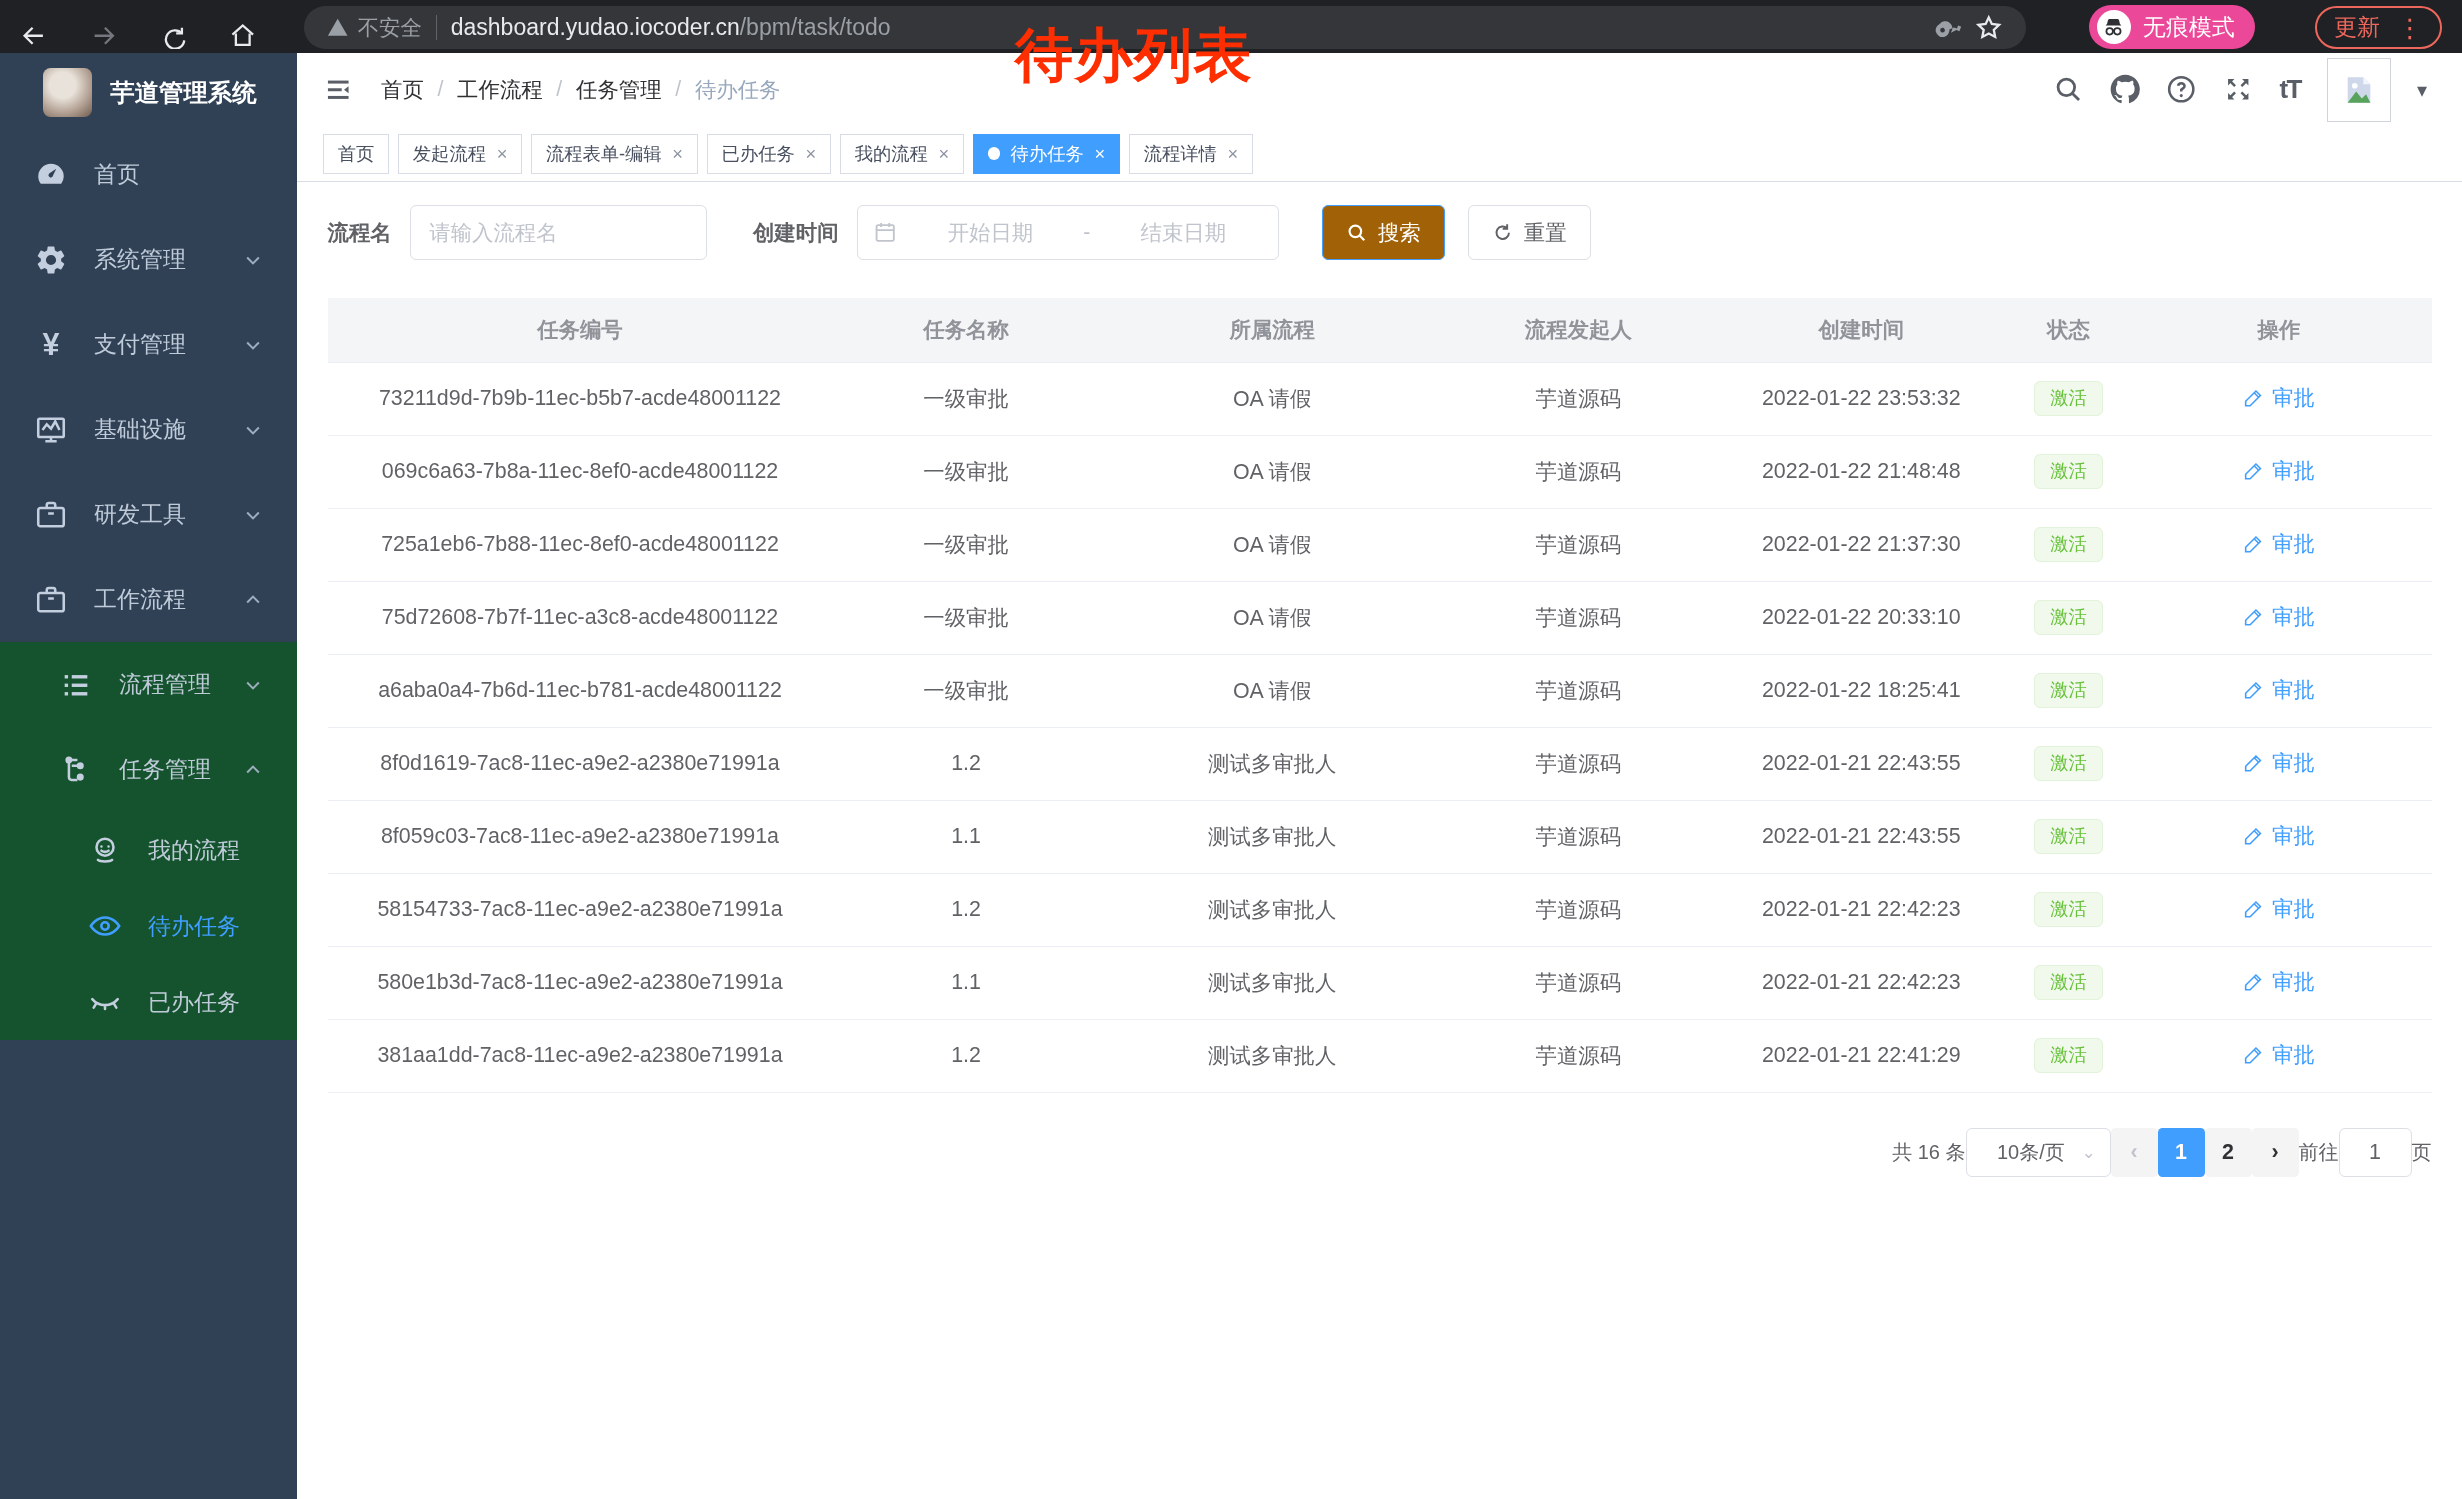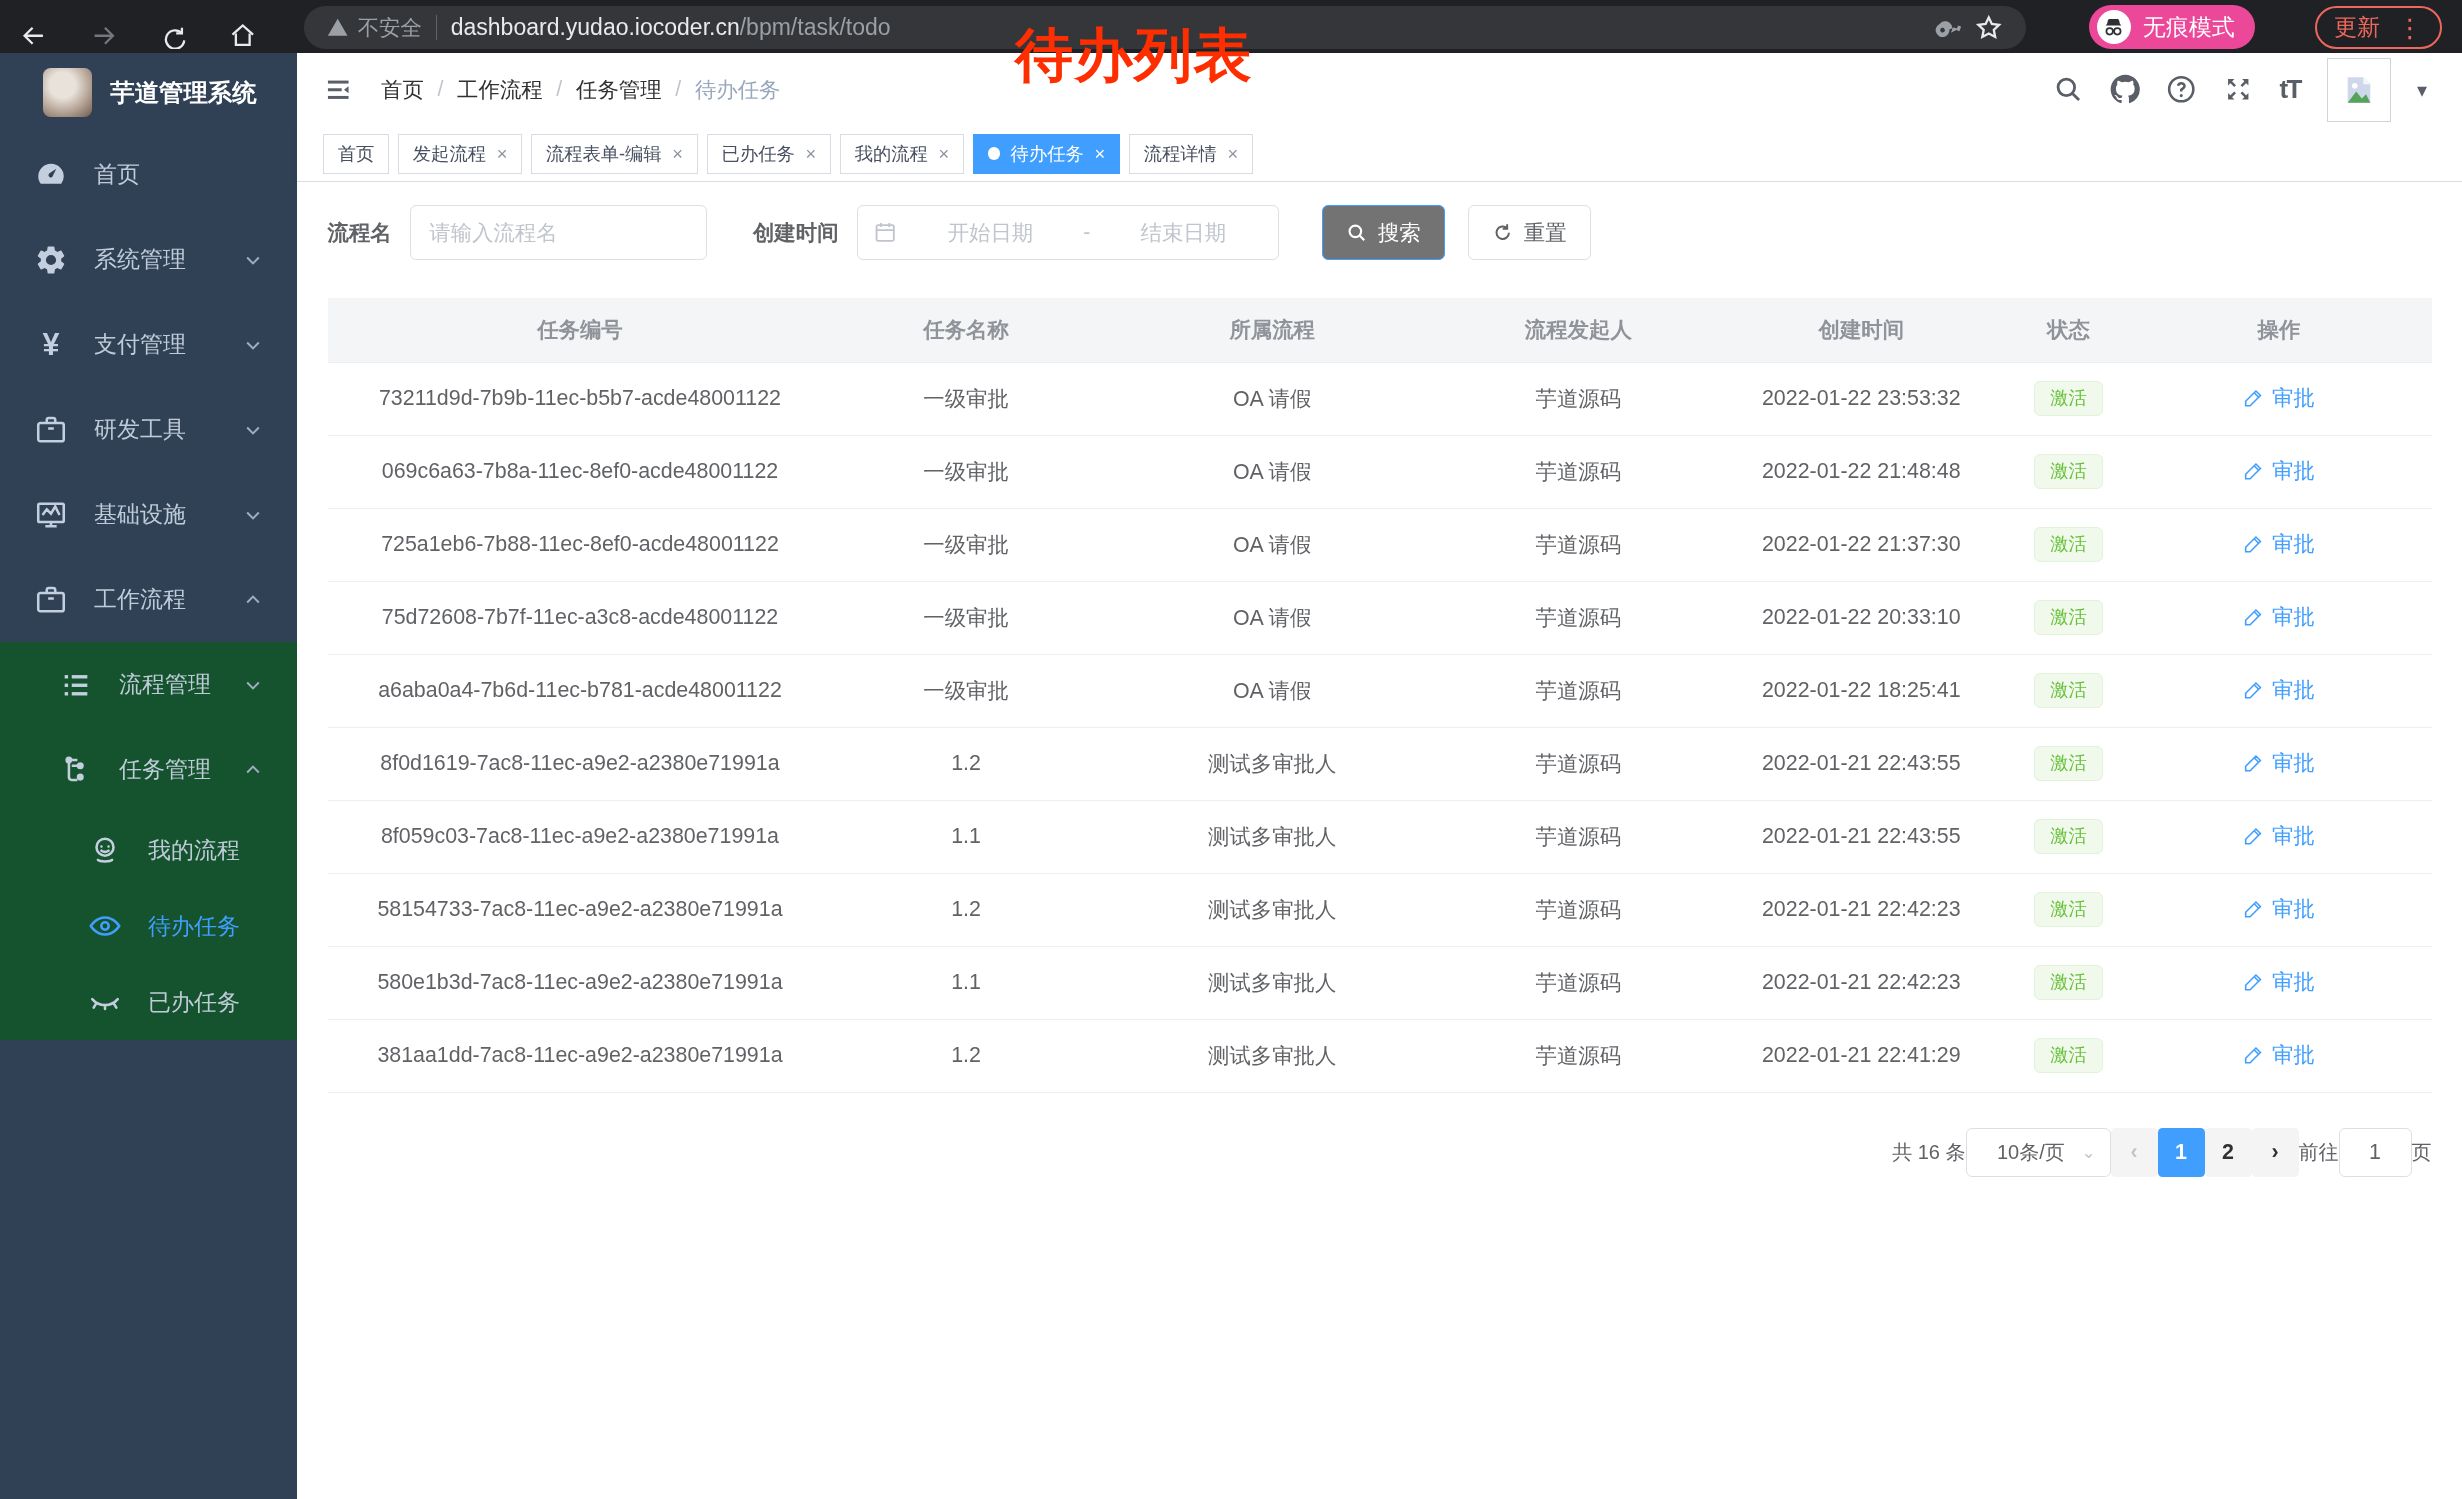--- a/index.html
+++ b/index.html
@@ -67,21 +67,21 @@
   
   .content { flex:1; padding:23px 30.5px 0 30.5px; background:#fff; position:relative; }
   .filters { display:flex; align-items:center; margin-bottom:38px; }
   .f-label { font-size:21.4px; color:#606266; font-weight:bold; margin-right:18.3px; white-space:nowrap; }
   .f-input { width:297px; height:55px; border:1.5px solid #dcdfe6; border-radius:6.1px; display:flex; align-items:center; padding:0 18.3px; color:#c0c4cc; font-size:21.4px; background:#fff; }
   .f-gap { width:46px; }
   .date-box { width:422px; height:55px; border:1.5px solid #dcdfe6; border-radius:6.1px; display:flex; align-items:center; padding:0 15.3px; gap:13.7px; color:#c0c4cc; font-size:21.4px; background:#fff; }
   .date-box .ph { flex:1; text-align:center; }
   .cal-ic { width:24.4px; height:24.4px; color:#c0c4cc; flex:0 0 auto; }
   .btn { height:55px; border-radius:6.1px; display:flex; align-items:center; gap:10.7px; padding:0 23px; font-size:21.4px; cursor:pointer; }
-  .btn-primary { background:#737373; color:#fff; border:1.5px solid #409eff; margin-left:43px; }
+  .btn-primary { background:#a16207; color:#fff; border:1.5px solid #409eff; margin-left:43px; }
   .btn-plain { background:#fff; color:#606266; border:1.5px solid #dcdfe6; margin-left:23px; }
   .btn-ic { width:21.4px; height:21.4px; }
 
   table.grid { width:100%; border-collapse:collapse; table-layout:fixed; }
   .grid th { background:#f4f5f7; color:#909399; font-size:21.4px; font-weight:bold; height:64px; text-align:center; border-bottom:1.5px solid #ebeef5; }
   .grid td { height:73px; text-align:center; color:#606266; font-size:21.4px; border-bottom:1.5px solid #ebeef5; white-space:nowrap; overflow:hidden; }
   .badge { display:inline-block; background:#f0f9eb; border:1.5px solid #e1f3d8; color:#67c23a; font-size:18.3px; border-radius:6.1px; padding:7.6px 15.3px; line-height:1; }
   .op-link { color:#409eff; font-size:21.4px; display:inline-flex; align-items:center; gap:7.6px; text-decoration:none; cursor:pointer; }
   .pencil { width:21.4px; height:21.4px; }
 
@@ -182,36 +182,36 @@
         <div class="m-item">
           <span class="yen">¥</span>
           <span>支付管理</span>
           <svg class="chev" viewBox="0 0 24 24" fill="none" stroke="currentColor" stroke-width="2.4">
               <path d="m5 9 7 7 7-7"></path>
             </svg>
         </div>
 
         <div class="m-item">
           <svg class="mi-icon" viewBox="0 0 24 24" fill="none" stroke="currentColor" stroke-width="1.8">
-              <rect x="3" y="7" width="18" height="13" rx="1.5"></rect>
-              <path d="M9 7V5a1.5 1.5 0 0 1 1.5-1.5h3A1.5 1.5 0 0 1 15 5v2M10 11h4"></path>
-            </svg>
-          <span>研发工具</span>
-          <svg class="chev" viewBox="0 0 24 24" fill="none" stroke="currentColor" stroke-width="2.4">
-              <path d="m5 9 7 7 7-7"></path>
-            </svg>
-        </div>
-
-        <div class="m-item">
-          <svg class="mi-icon" viewBox="0 0 24 24" fill="none" stroke="currentColor" stroke-width="1.8">
               <rect x="3" y="4" width="18" height="13" rx="1"></rect>
               <path d="m6 12 3-4 3 3 3-5 3 6"></path>
               <path d="M12 17v3M8 20h8"></path>
             </svg>
           <span>基础设施</span>
+          <svg class="chev" viewBox="0 0 24 24" fill="none" stroke="currentColor" stroke-width="2.4">
+              <path d="m5 9 7 7 7-7"></path>
+            </svg>
+        </div>
+
+        <div class="m-item">
+          <svg class="mi-icon" viewBox="0 0 24 24" fill="none" stroke="currentColor" stroke-width="1.8">
+              <rect x="3" y="7" width="18" height="13" rx="1.5"></rect>
+              <path d="M9 7V5a1.5 1.5 0 0 1 1.5-1.5h3A1.5 1.5 0 0 1 15 5v2M10 11h4"></path>
+            </svg>
+          <span>研发工具</span>
           <svg class="chev" viewBox="0 0 24 24" fill="none" stroke="currentColor" stroke-width="2.4">
               <path d="m5 9 7 7 7-7"></path>
             </svg>
         </div>
 
         <div class="m-item">
           <svg class="mi-icon" viewBox="0 0 24 24" fill="none" stroke="currentColor" stroke-width="1.8">
               <rect x="3" y="7" width="18" height="13" rx="1.5"></rect>
               <path d="M9 7V5a1.5 1.5 0 0 1 1.5-1.5h3A1.5 1.5 0 0 1 15 5v2M10 11h4"></path>
             </svg>

